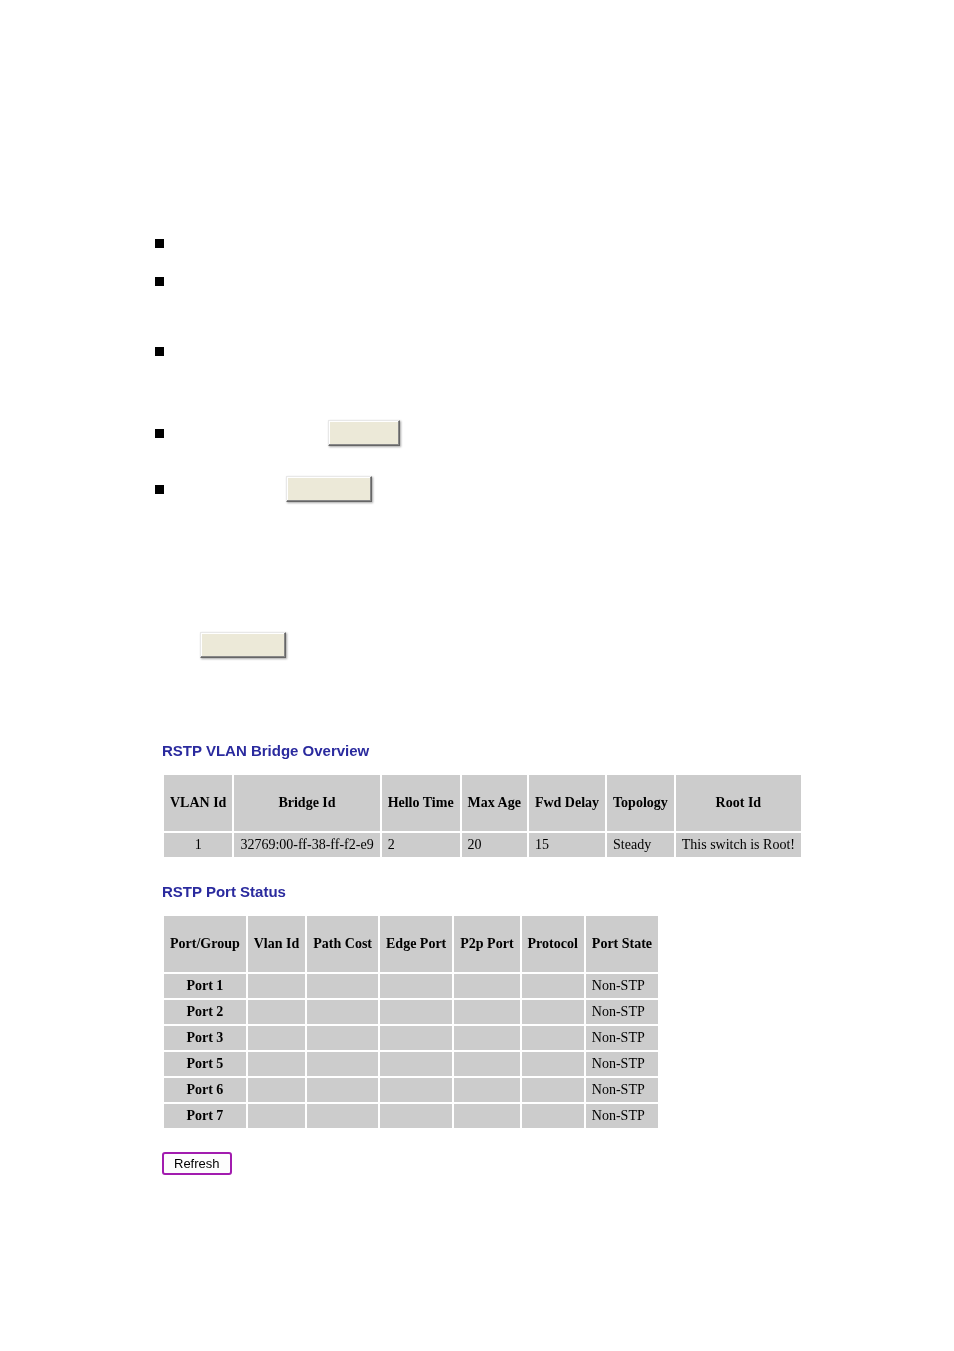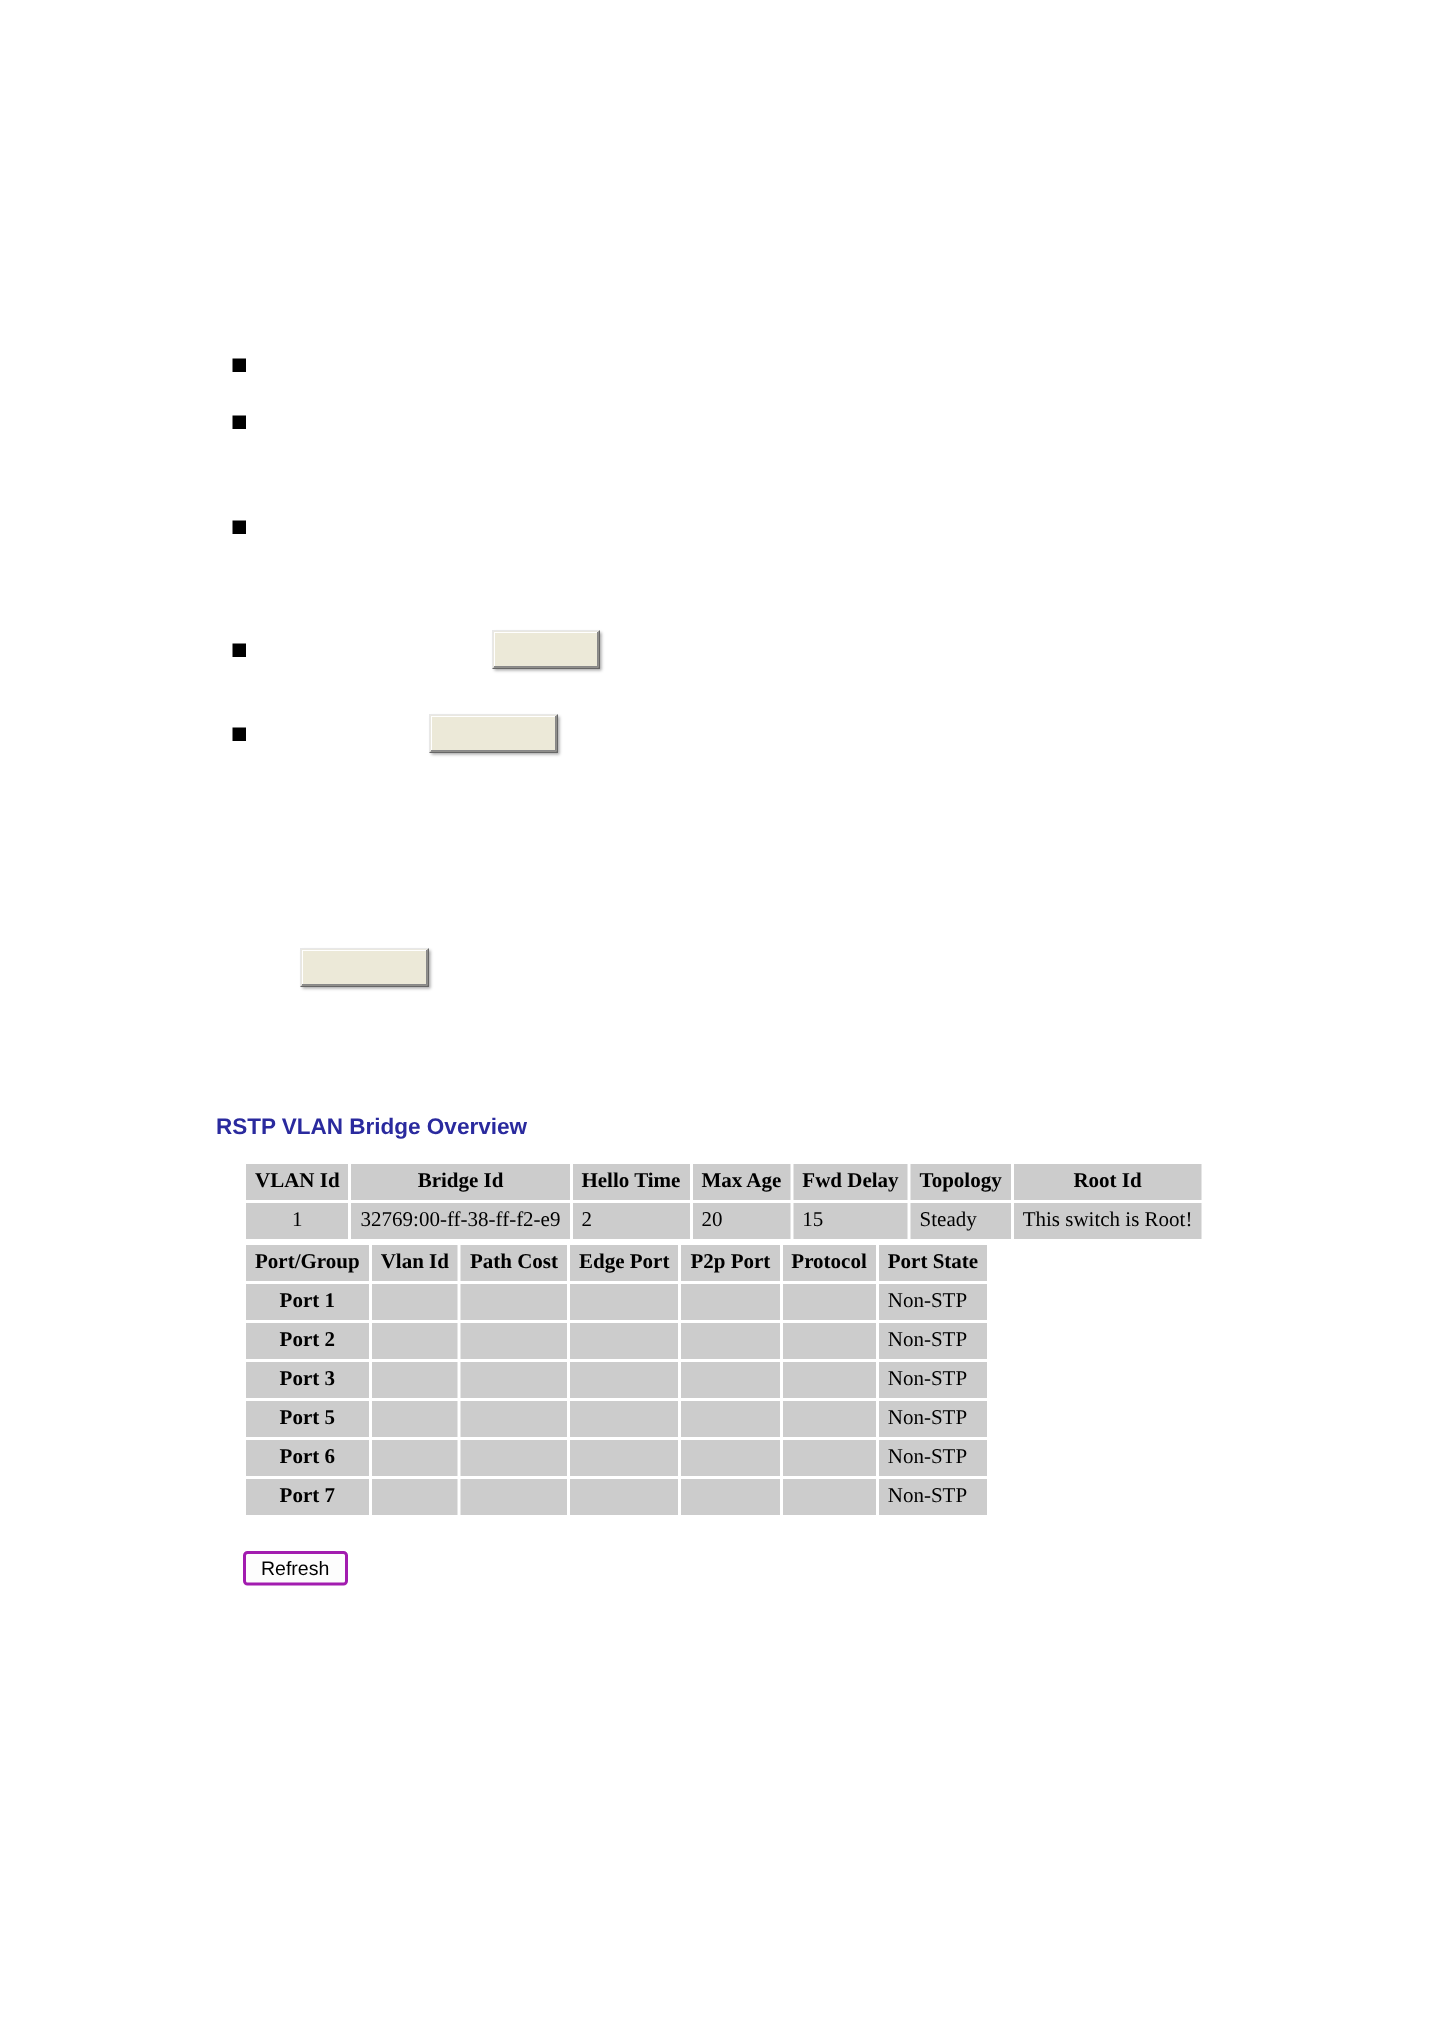--- a/index.html
+++ b/index.html
@@ -51,36 +51,36 @@
   .btn-row2 { margin-left: 122px; }
   .block3 {
     margin-top: 130px;
     margin-left: 80px;
   }
   .h-blue {
     font-family: Arial, Helvetica, sans-serif;
     font-weight: bold;
     color: #2a2a9e;
     font-size: 15px;
-    margin: 80px 0 14px 24px;
+    margin: 80px 0 14px 42px;
   }
   .h-blue.second { margin-top: 24px; margin-left: 42px; }
   table {
     border-collapse: separate;
     border-spacing: 2px;
     background: #ffffff;
     margin-left: 42px;
     font-family: "Times New Roman", Times, serif;
     font-size: 14px;
   }
   th {
     background: #cccccc;
     font-weight: bold;
     text-align: center;
-    padding: 4px 6px;
+    padding: 20px 6px;
     color: #000;
   }
   td {
     background: #cccccc;
     padding: 4px 6px;
     text-align: left;
     color: #000;
   }
   td.center { text-align: center; }
   td.bold { font-weight: bold; text-align: center; }
@@ -146,20 +146,21 @@
         <td>32769:00-ff-38-ff-f2-e9</td>
         <td>2</td>
         <td>20</td>
         <td>15</td>
         <td>Steady</td>
         <td>This switch is Root!</td>
       </tr>
     </tbody>
   </table>
 
+  <div class="h-blue second">RSTP Port Status</div>
 
   <table>
     <thead>
       <tr>
         <th>Port/Group</th>
         <th>Vlan Id</th>
         <th>Path Cost</th>
         <th>Edge Port</th>
         <th>P2p Port</th>
         <th>Protocol</th>

